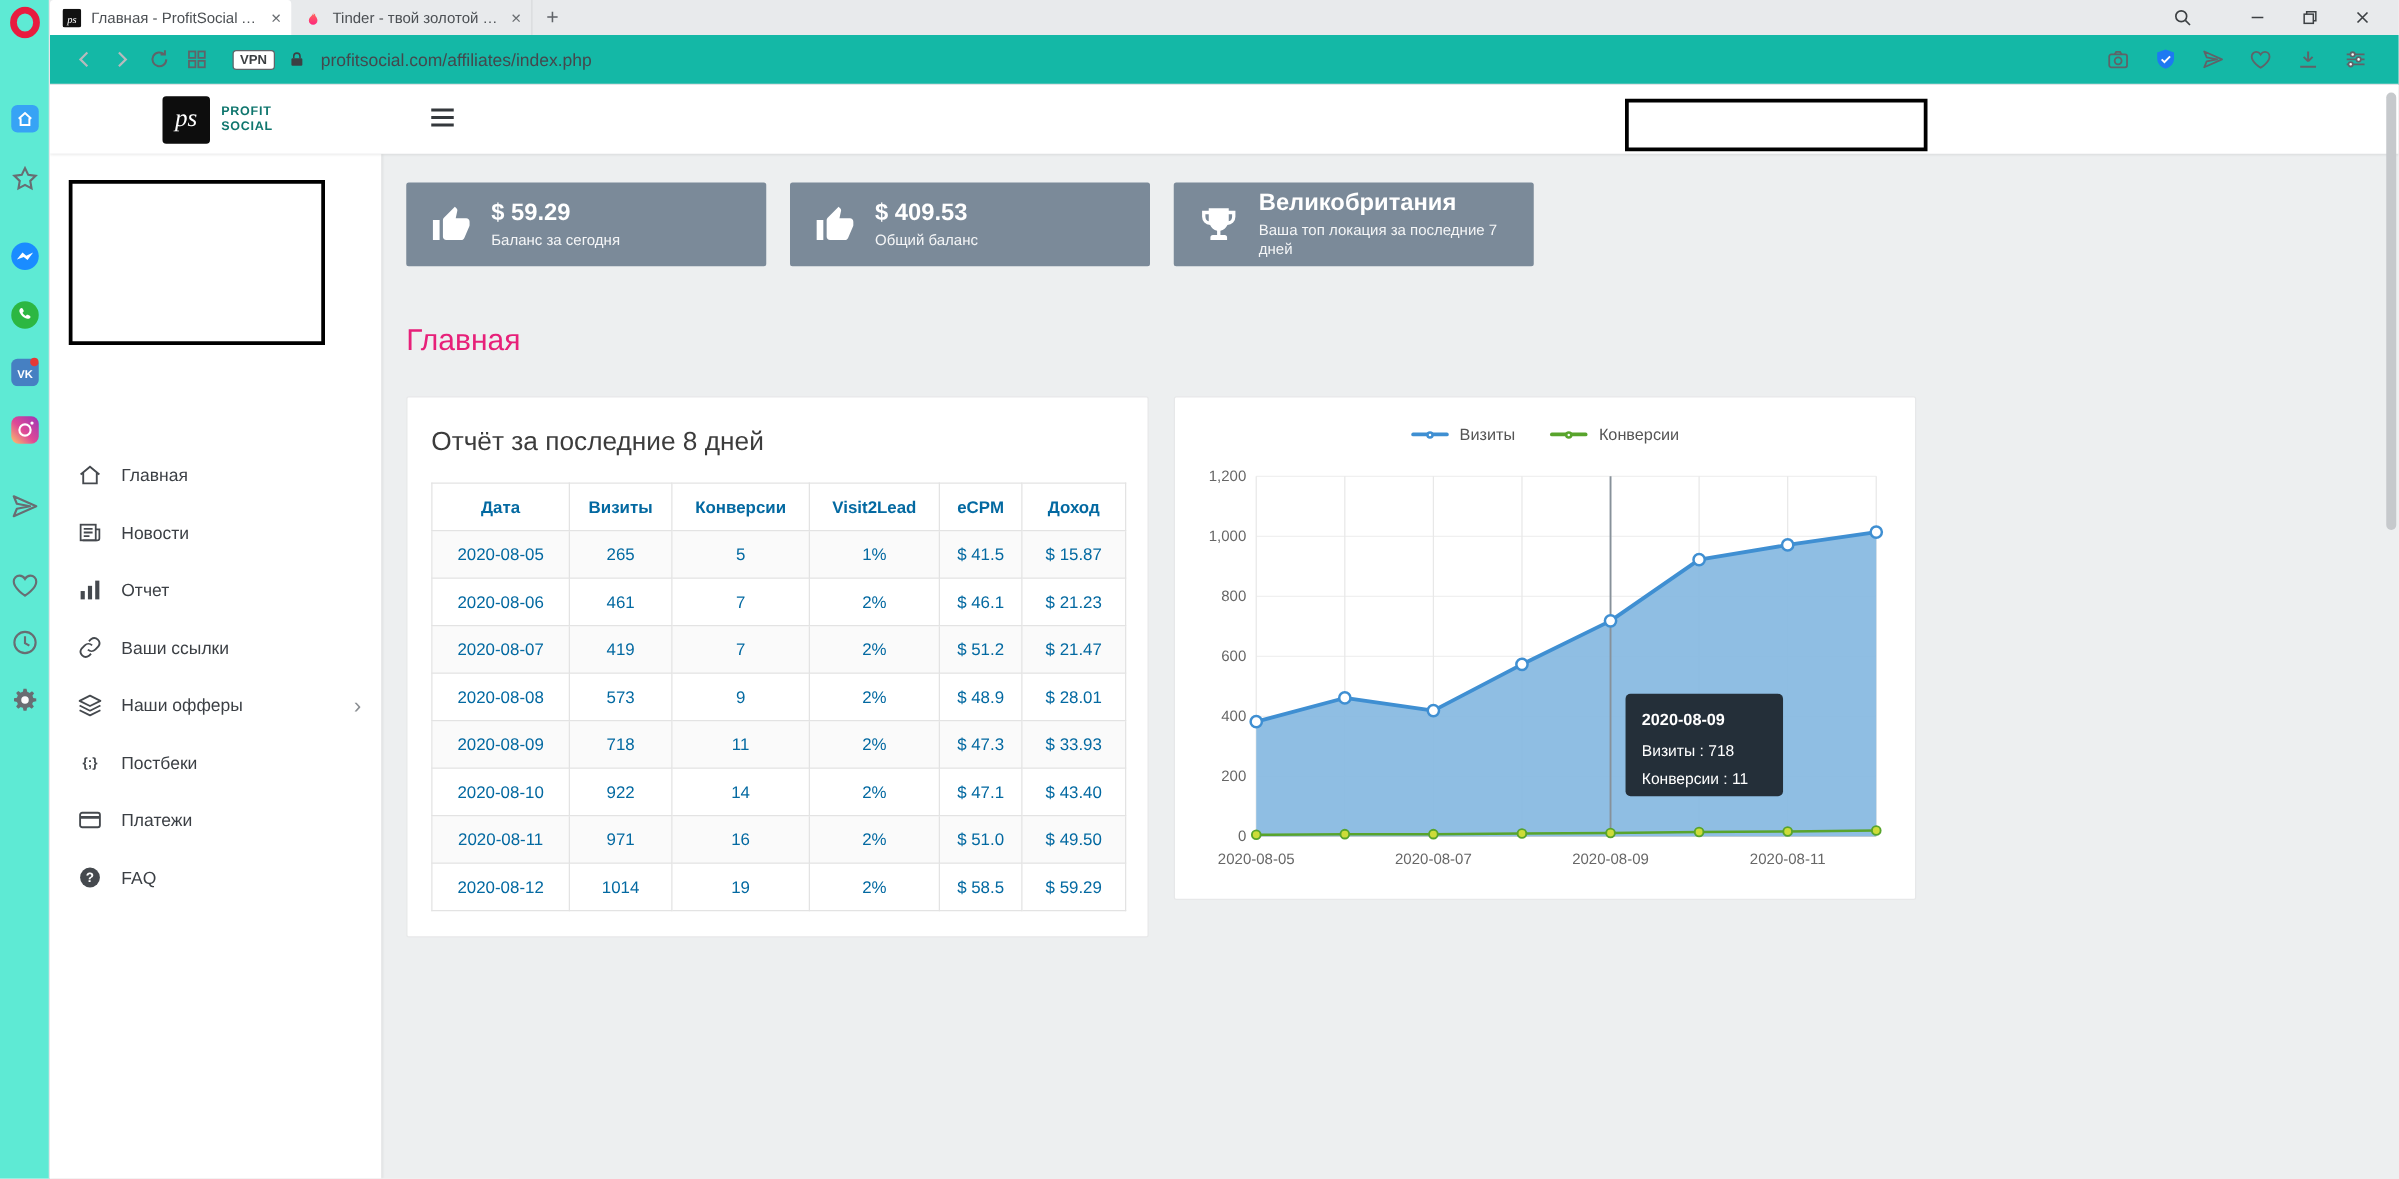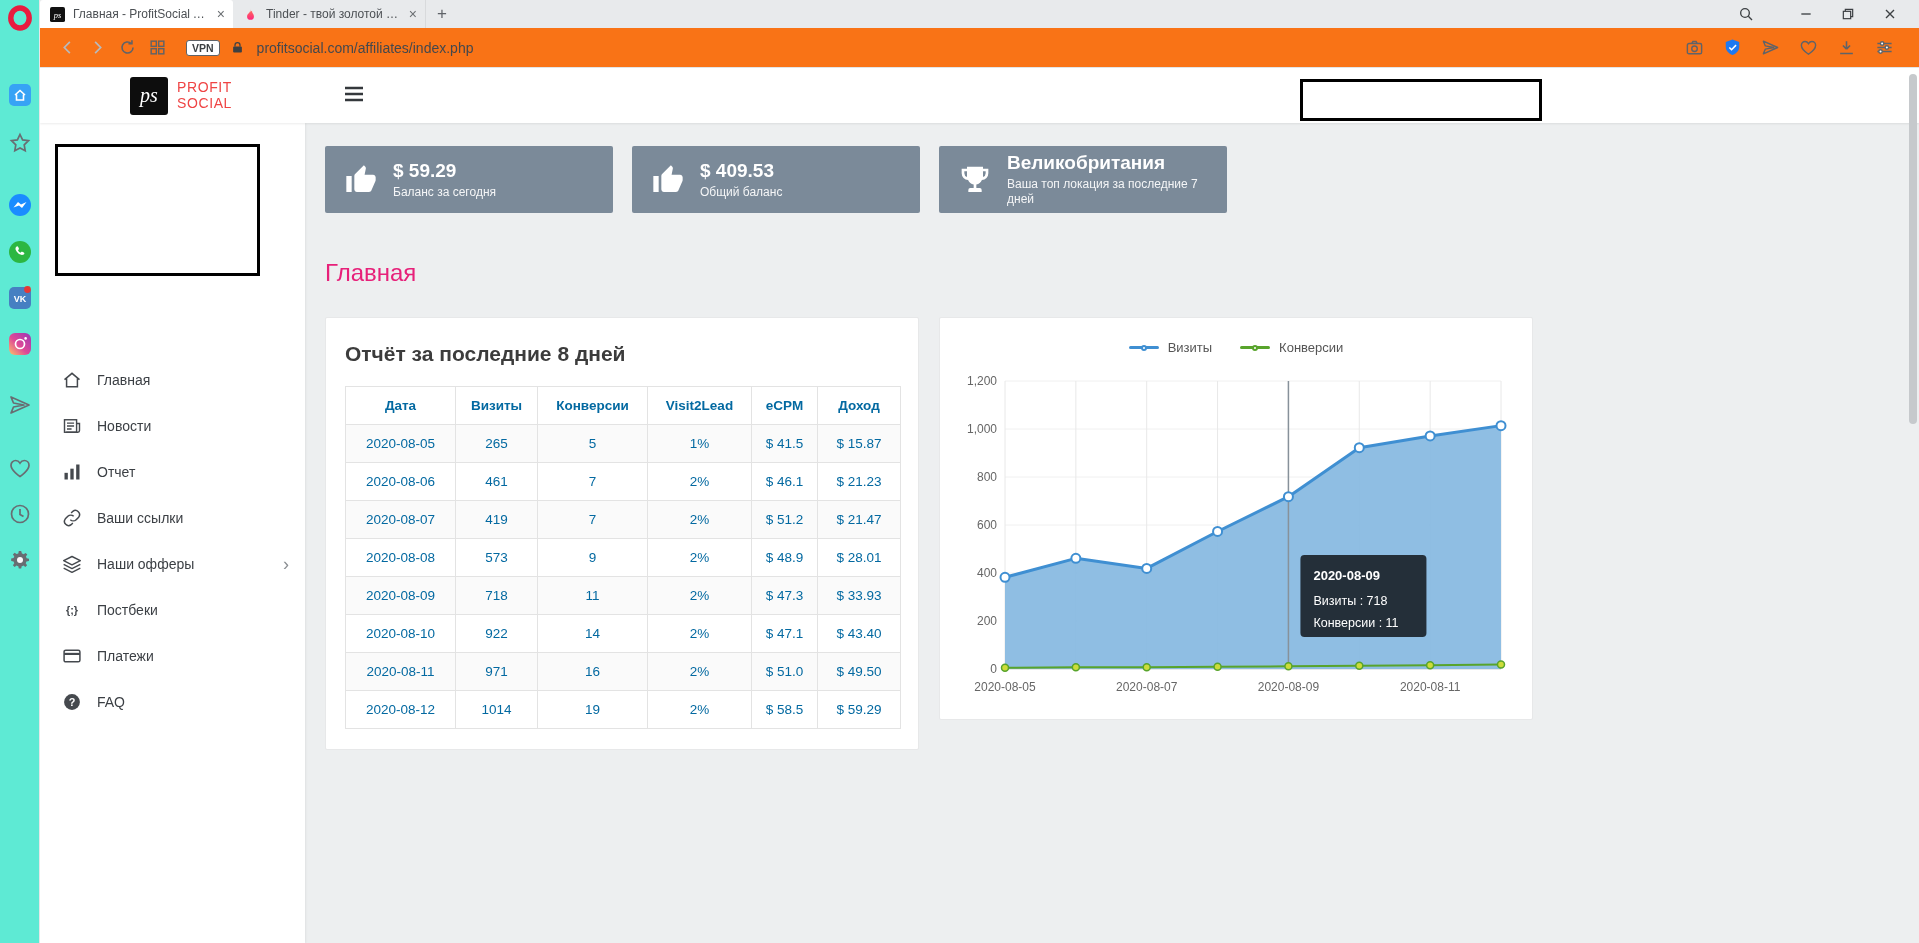--- a/index.html
+++ b/index.html
@@ -24,37 +24,37 @@
 .favicon{width:15px;height:15px;flex:none}
 .favicon svg{width:15px;height:15px;display:block}
 .newtab{width:32px;display:flex;align-items:center;justify-content:center;font-size:17px;color:#5f6368;cursor:pointer}
 .tab-spacer{flex:1}
 .winctl{display:flex;align-items:center;padding-right:8px}
 .wbtn{width:42px;height:28px;display:flex;align-items:center;justify-content:center;color:#3c4043;cursor:pointer}
 .wbtn svg{width:16px;height:16px}
 .wbtn.search{margin-right:18px}
 
 
-.addressbar{grid-row:2;grid-column:2;background:#f97316;border-bottom:1px solid #e2e4e6;display:flex;align-items:center;padding:0 12px;color:#5f6368}
+.addressbar{grid-row:2;grid-column:2;background:#14b8a6;border-bottom:1px solid #e2e4e6;display:flex;align-items:center;padding:0 12px;color:#5f6368}
 .abtn{width:30px;height:30px;display:flex;align-items:center;justify-content:center;cursor:pointer}
 .abtn svg{width:19px;height:19px}
 .abtn.disabled{color:#b7babd}
 .vpn-badge{margin:0 6px 0 14px;background:#fff;border:1.5px solid #5f6368;color:#3c4043;border-radius:3px;padding:1px 5px;font-size:10.5px;font-weight:bold;cursor:pointer}
 .lockbtn{width:24px;height:24px;display:flex;align-items:center;justify-content:center}
 .lockbtn svg{width:15px;height:15px}
 .url{font-size:14px;color:#44484d;margin-left:7px;cursor:text}
 .ab-right{margin-left:auto;display:flex;gap:12px;align-items:center;padding-right:10px}
 .ab-right .abtn{width:26px}
 
 
 .page{grid-row:3;grid-column:2;position:relative;background:#edeff0;overflow:hidden}
 .page-header{height:55px;background:#fff;position:relative;display:flex;align-items:center;box-shadow:0 1px 2px rgba(0,0,0,.08);z-index:3}
 .brand{display:flex;align-items:center;margin-left:90px}
 .brand-mark{width:38px;height:38px;background:#0d0d0d;color:#fff;display:flex;align-items:center;justify-content:center;border-radius:3px;font-family:"Liberation Serif",serif;font-style:italic;font-size:20px}
-.brand-text{margin-left:9px;font-size:14px;font-weight:normal;letter-spacing:.6px;line-height:1.12;color:#ef4444}
+.brand-text{margin-left:9px;font-size:10px;font-weight:bold;letter-spacing:.6px;line-height:1.12;color:#0f766e}
 .hamburger{position:absolute;left:302px;top:14px;width:26px;height:26px;color:#34383c;cursor:pointer}
 .hamburger svg{width:24px;height:24px}
 .header-redacted{position:absolute;left:1260px;top:11px;width:242px;height:42px;border:3px solid #000;background:#fff}
 
 .page-body{display:flex;height:calc(100% - 55px)}
 .site-sidebar{width:265px;flex:none;background:#fff;position:relative;box-shadow:1px 0 2px rgba(0,0,0,.06);z-index:2}
 .avatar-redacted{position:absolute;left:15px;top:21px;width:205px;height:132px;border:3px solid #000;background:#fff}
 .account-bar{position:absolute;top:174px;left:0;right:0;height:40px;background:var(--account_bar_bg,#41464c);color:#fff;display:flex;align-items:center;justify-content:space-between;padding:0 16px 0 20px;font-size:14px;font-weight:bold;cursor:pointer}
 .account-bar svg{width:16px;height:16px}
 .menu{position:absolute;top:234px;left:0;right:0}
@@ -69,21 +69,21 @@
 .stat-icon{width:32px;height:32px;margin-left:20px;flex:none;color:#fff}
 .stat-icon svg{width:32px;height:32px;display:block}
 .stat-text{display:flex;flex-direction:column;margin-left:16px;gap:3px}
 .stat-value{font-size:19px;font-weight:bold}
 .stat-label{font-size:12px;opacity:.92;line-height:1.25;max-width:205px}
 
 .page-title{font-size:24px;font-weight:normal;color:var(--accent_pink,#e72079);margin:46px 0 30px}
 
 .cards{display:flex;gap:20px;width:1208px;align-items:flex-start}
 .card{background:#fff;border:1px solid #e7e8e9;border-radius:2px;padding:20px 19px}
-.card h2{font-size:21px;font-weight:bold;color:#3c3c3c;margin:4px 0 20px}
+.card h2{font-size:21px;font-weight:normal;color:#3c3c3c;margin:4px 0 20px}
 .card.report{width:594px}
 .card.chart{width:594px}
 
 table{border-collapse:collapse;width:555px;table-layout:fixed}
 th,td{height:38px;border:1px solid #e3e3e3;text-align:center;font-size:13.5px;color:#0369a1;padding:0 4px}
 th{font-weight:bold;background:#fff}
 tbody tr:nth-child(odd){background:#fafafa}
 th:nth-child(1){width:110px}th:nth-child(2){width:82px}th:nth-child(3){width:110px}
 th:nth-child(4){width:104px}th:nth-child(5){width:66px}th:nth-child(6){width:83px}
 

